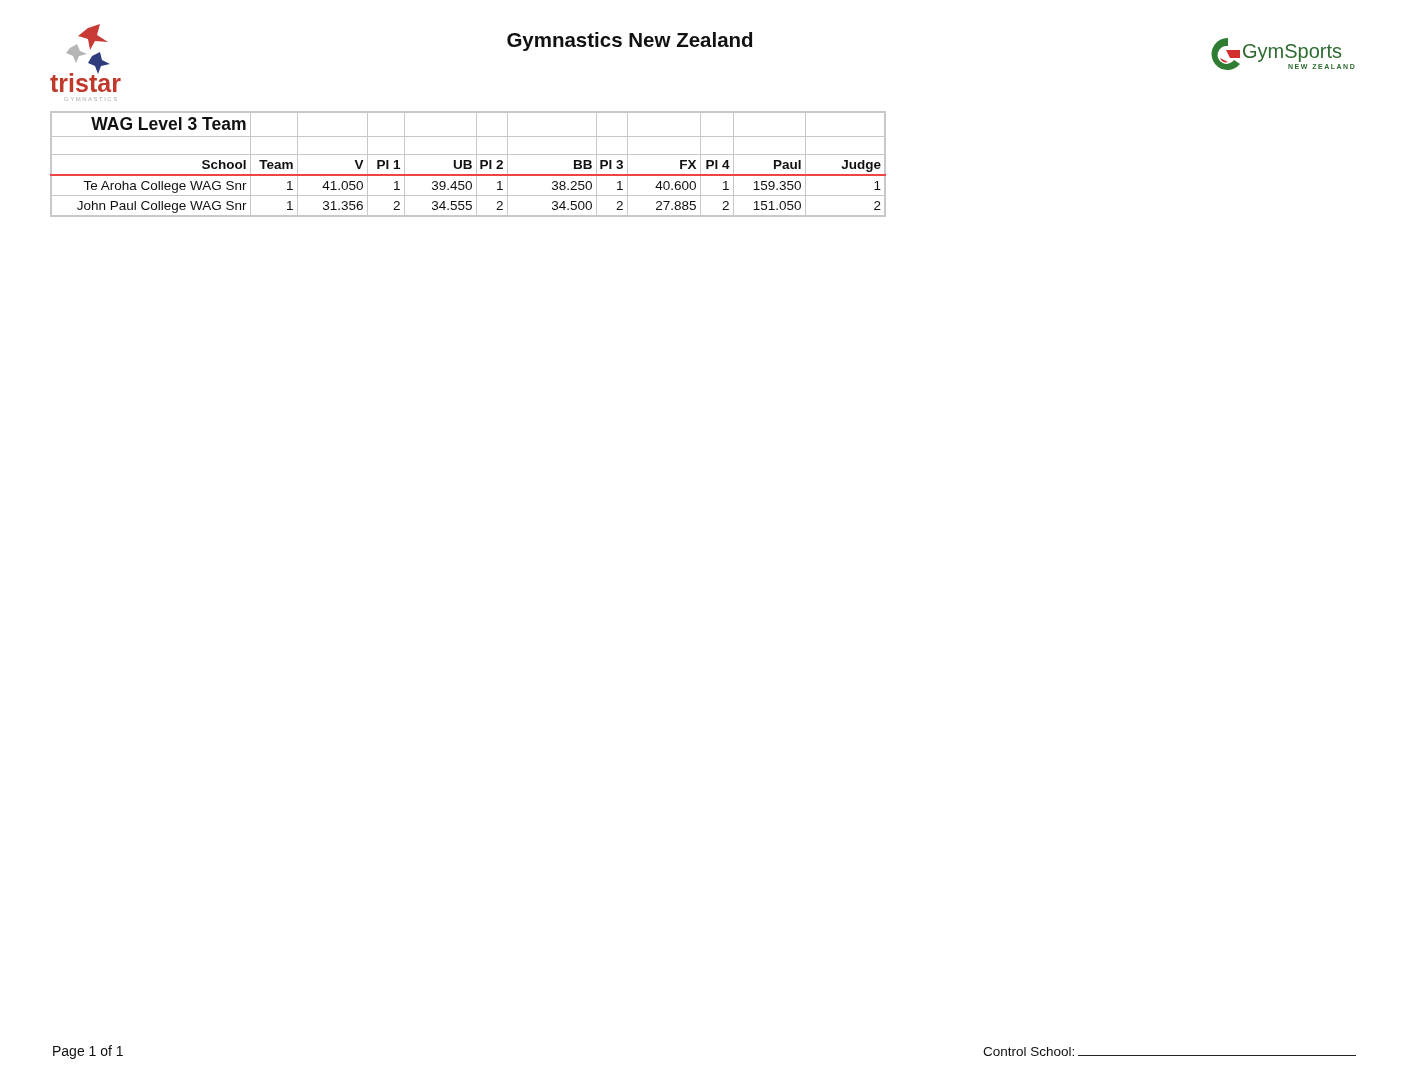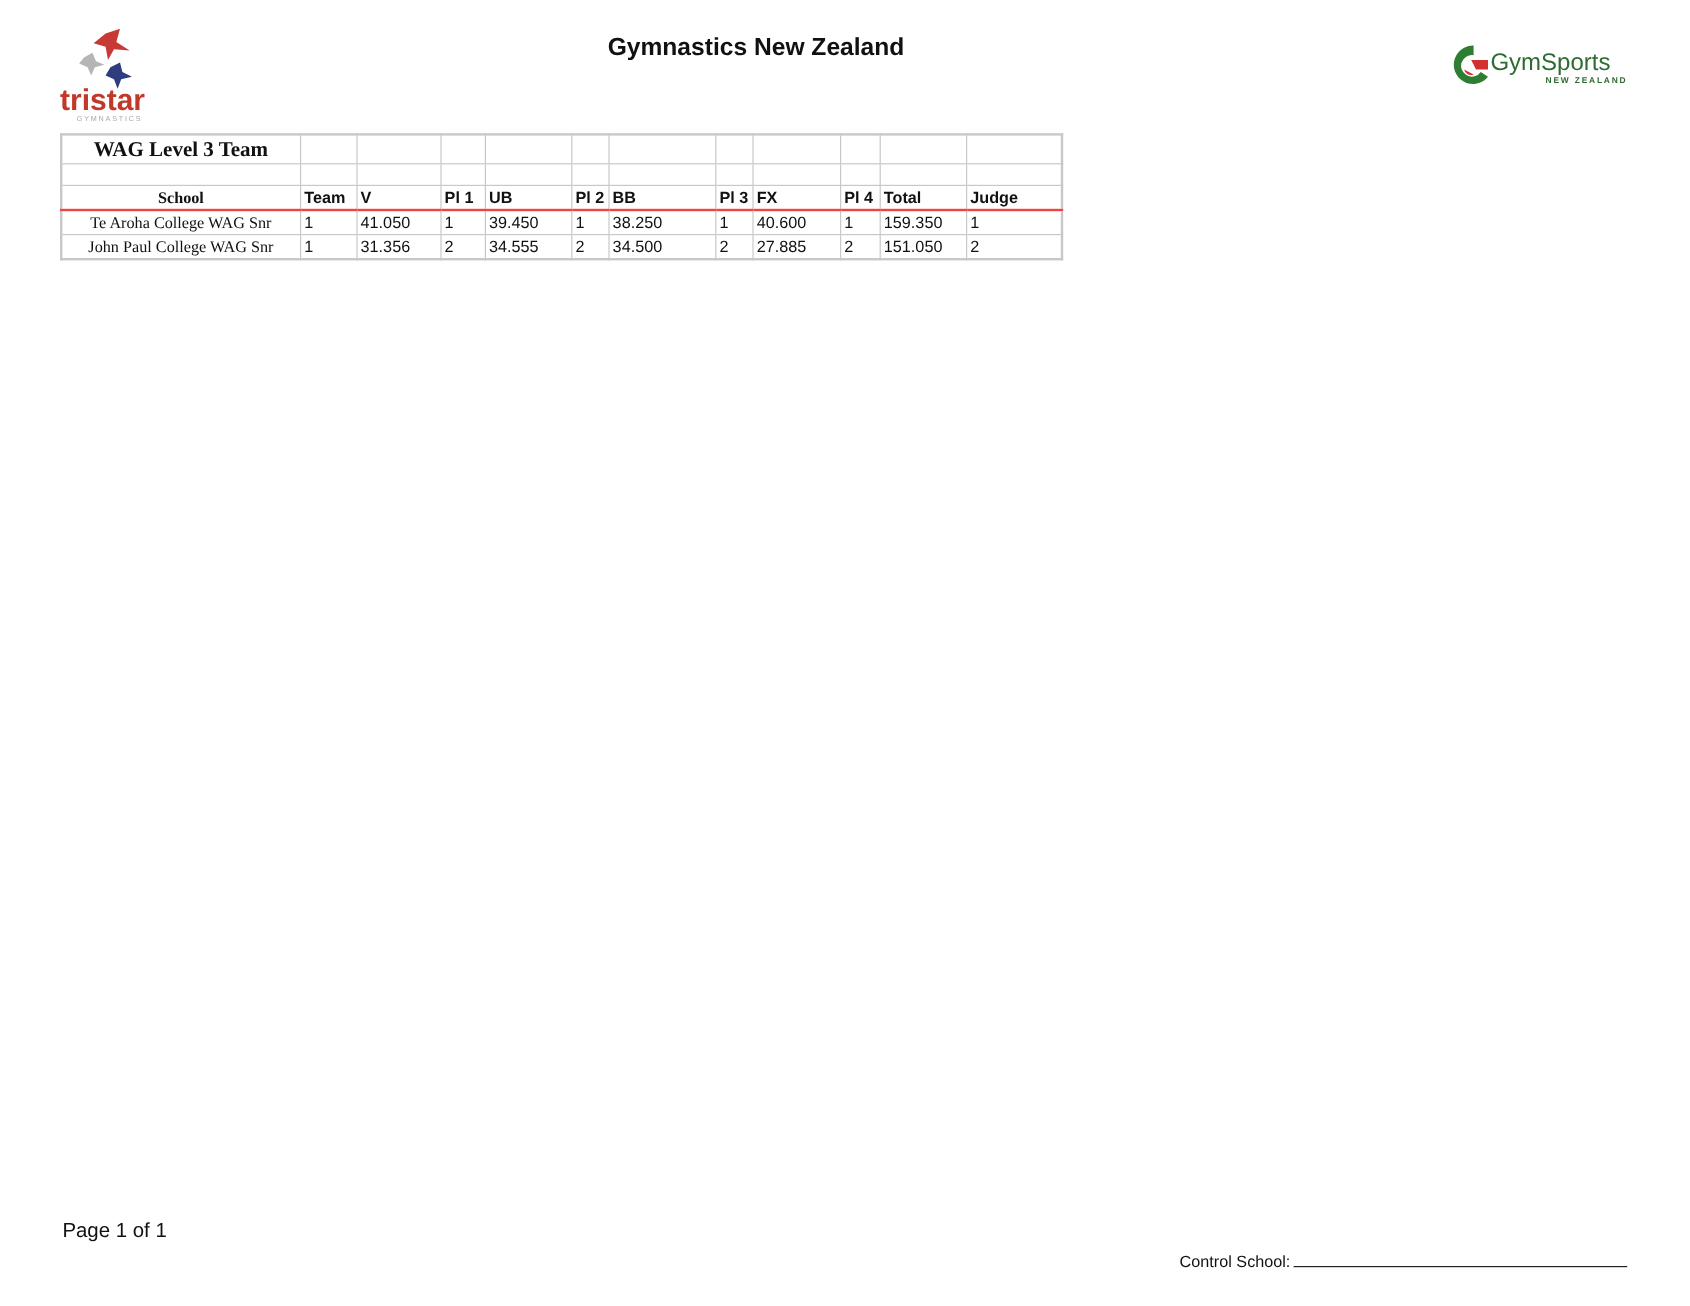--- a/index.html
+++ b/index.html
@@ -5,29 +5,29 @@
     html, body { margin: 0; padding: 0; background: #ffffff; }
     body { width: 1408px; height: 1088px; position: relative; overflow: hidden;
       font-family: "Liberation Sans", sans-serif; color: #111; }
     .title { position: absolute; left: 0; width: 1260px; top: 26px; text-align: center;
       font-weight: bold; font-size: 20.5px; line-height: 27px; }
     .logo-tristar { position: absolute; left: 50px; top: 24px; width: 80px; height: 78px; }
     .logo-gym { position: absolute; left: 1210px; top: 36px; width: 145px; height: 38px; }
     table.results { position: absolute; left: 50px; top: 111px; border-collapse: collapse;
       border: 2px solid #c8c8c8; font-size: 13.5px; }
     table.results td { border: 1px solid #c8c8c8; padding: 0 3px; height: 19px; line-height: 19px;
-      text-align: left; white-space: nowrap; }
+      text-align: right; white-space: nowrap; }
     table.results tr.r-title td { height: 23px; }
     table.results tr.r-blank td { height: 17px; }
-    table.results td.left { text-align: center; font-family: Liberation Serif, serif; }
+    table.results td.left { text-align: right; }
     .event-title { font-size: 17.5px; font-weight: bold; }
     tr.hdr td { font-weight: bold; }
     tr.hdr td, tr.row0 td { }
     tr.row0 td { border-top: 2px solid #ef4444; }
-    .footer-left { position: absolute; left: 52px; top: 1016px; font-size: 17px; }
+    .footer-left { position: absolute; left: 52px; top: 1043px; font-size: 14px; }
     .footer-right { position: absolute; left: 983px; top: 1043px; font-size: 13.5px; }
     .sigline { display: inline-block; width: 278px; border-bottom: 1px solid #222; height: 12px; vertical-align: baseline; margin-left: 3px; }
   </style>
 </head>
 <body>
 
 <div class="title">
   <div>Gymnastics New Zealand</div>
 </div>
 
@@ -103,21 +103,21 @@
     <td class="left">School</td>
     <td>Team</td>
     <td>V</td>
     <td>Pl 1</td>
     <td>UB</td>
     <td>Pl 2</td>
     <td>BB</td>
     <td>Pl 3</td>
     <td>FX</td>
     <td>Pl 4</td>
-    <td>Total</td>
+    <td>Paul</td>
     <td>Judge</td>
   </tr>
   <tr class="row0">
     <td class="left">Te Aroha College WAG Snr</td>
     <td>1</td>
     <td>41.050</td>
     <td>1</td>
     <td>39.450</td>
     <td>1</td>
     <td>38.250</td>

